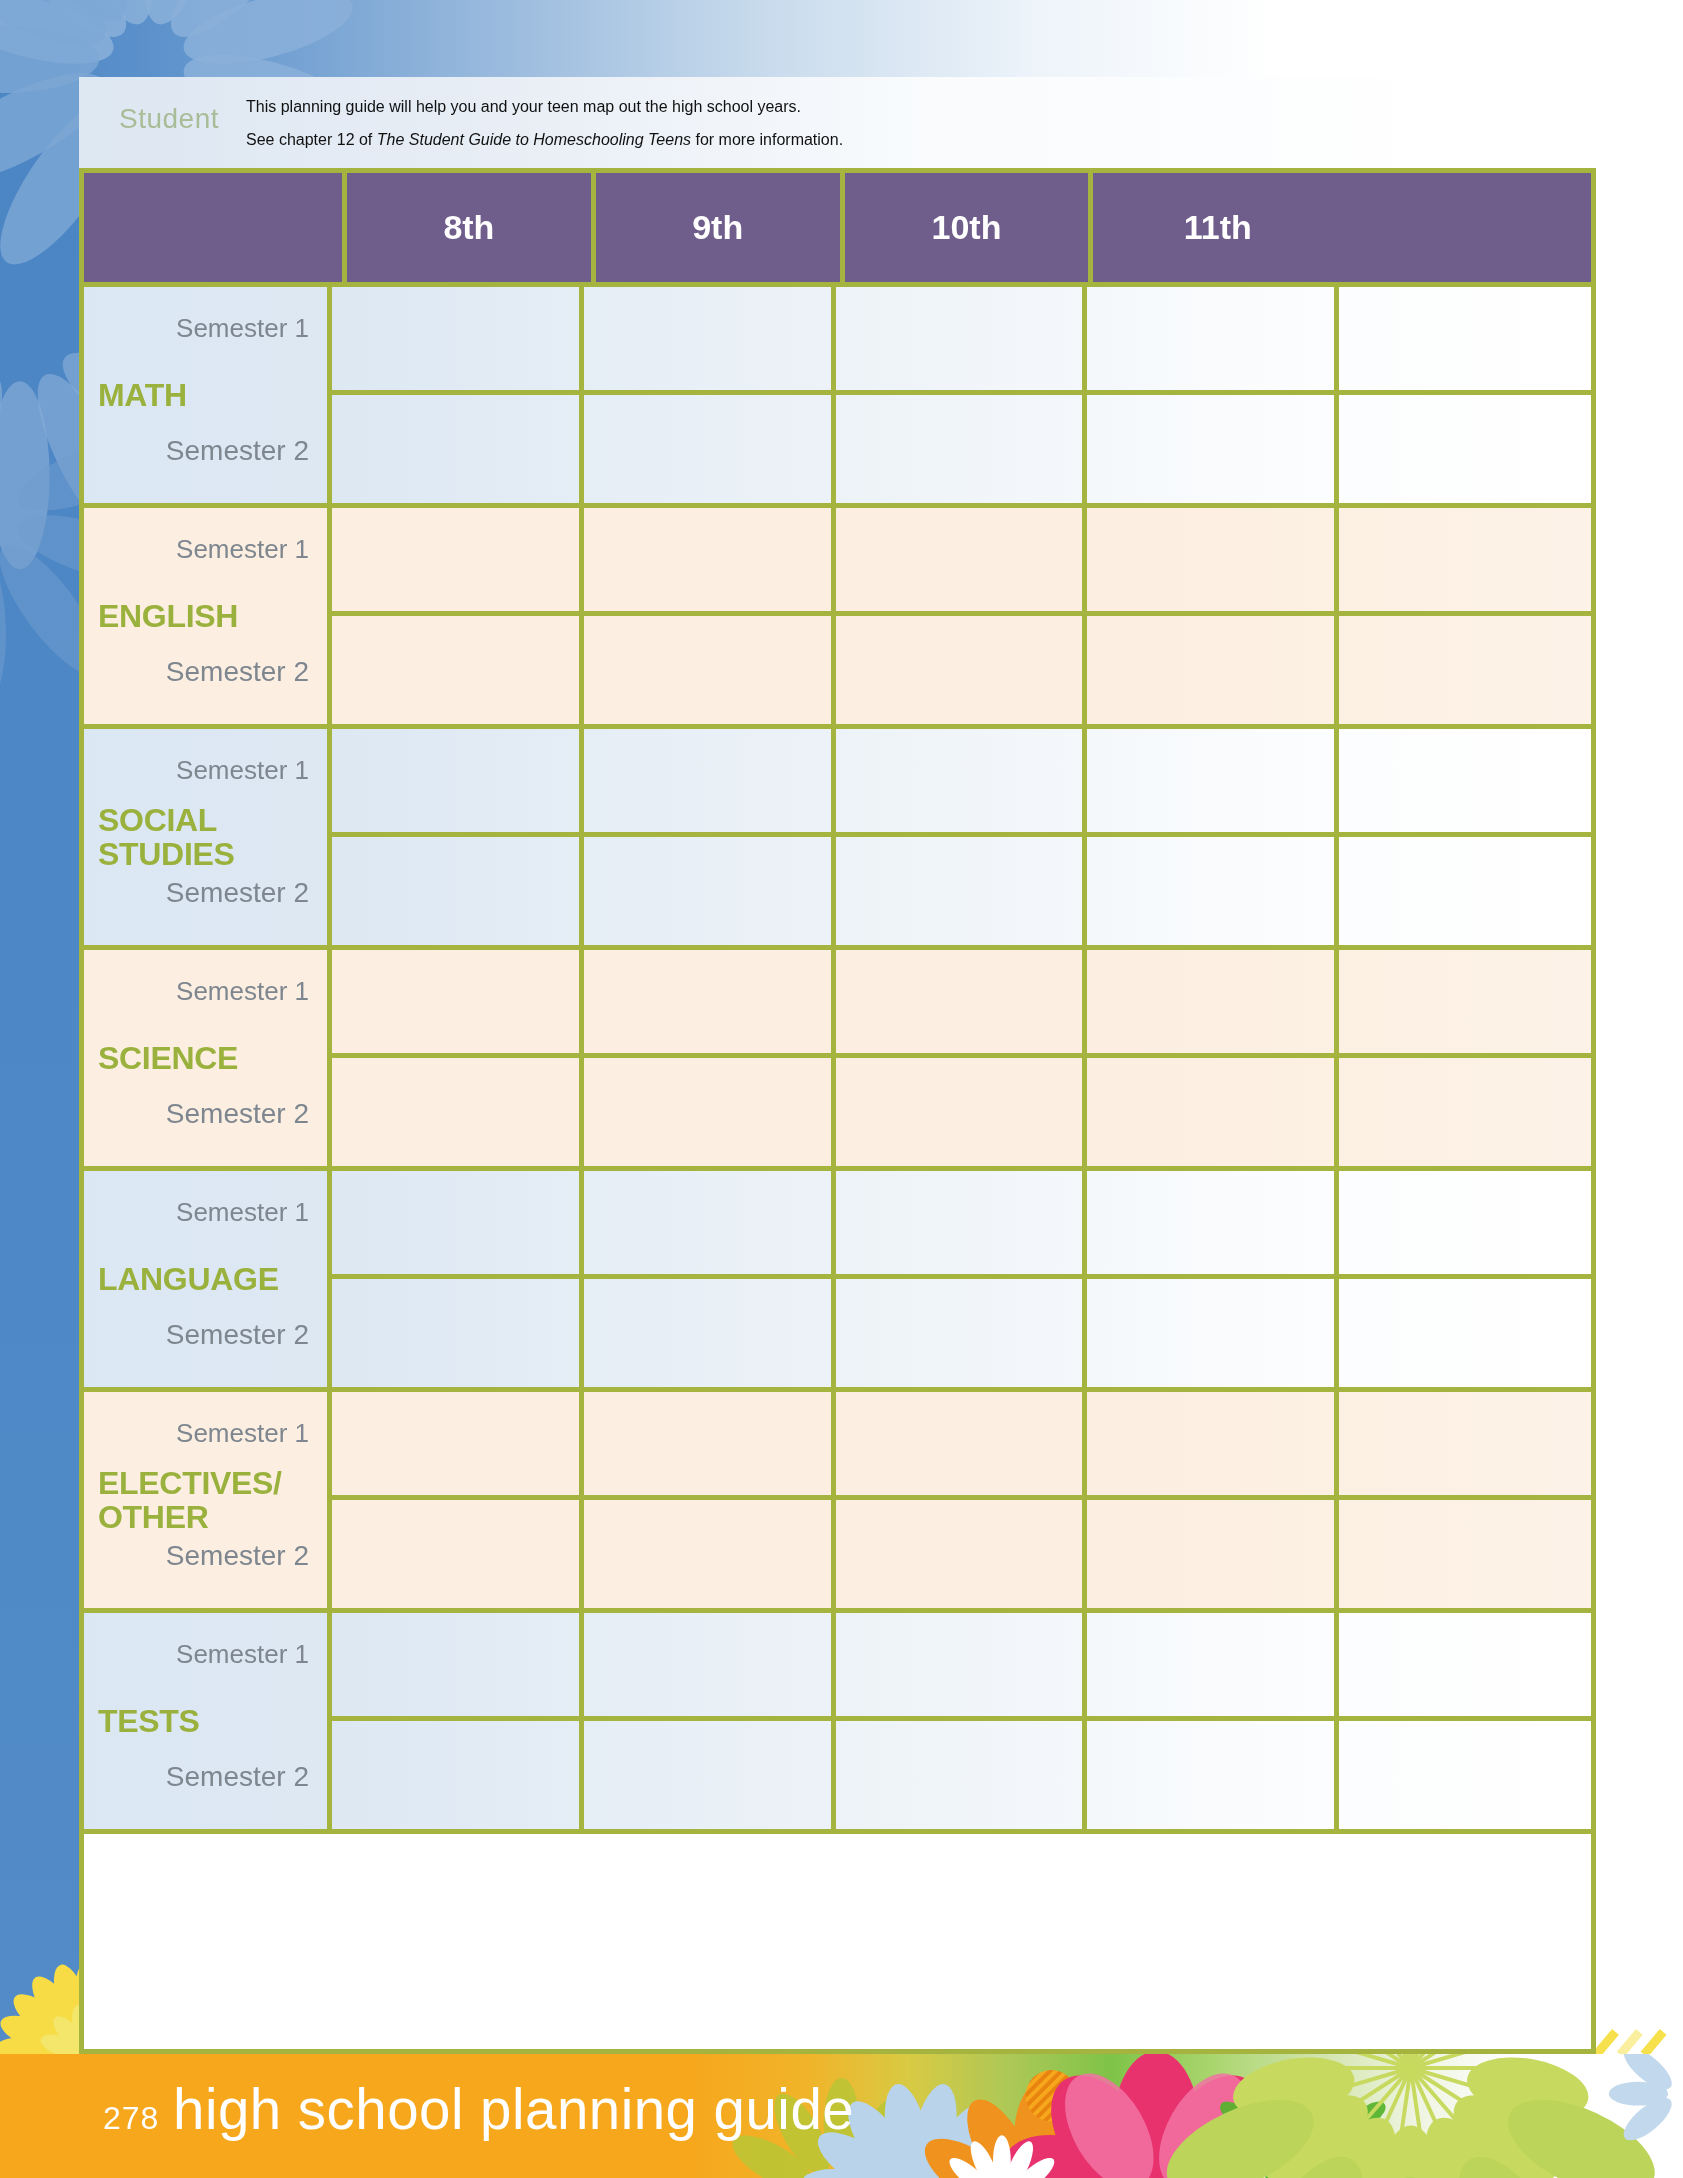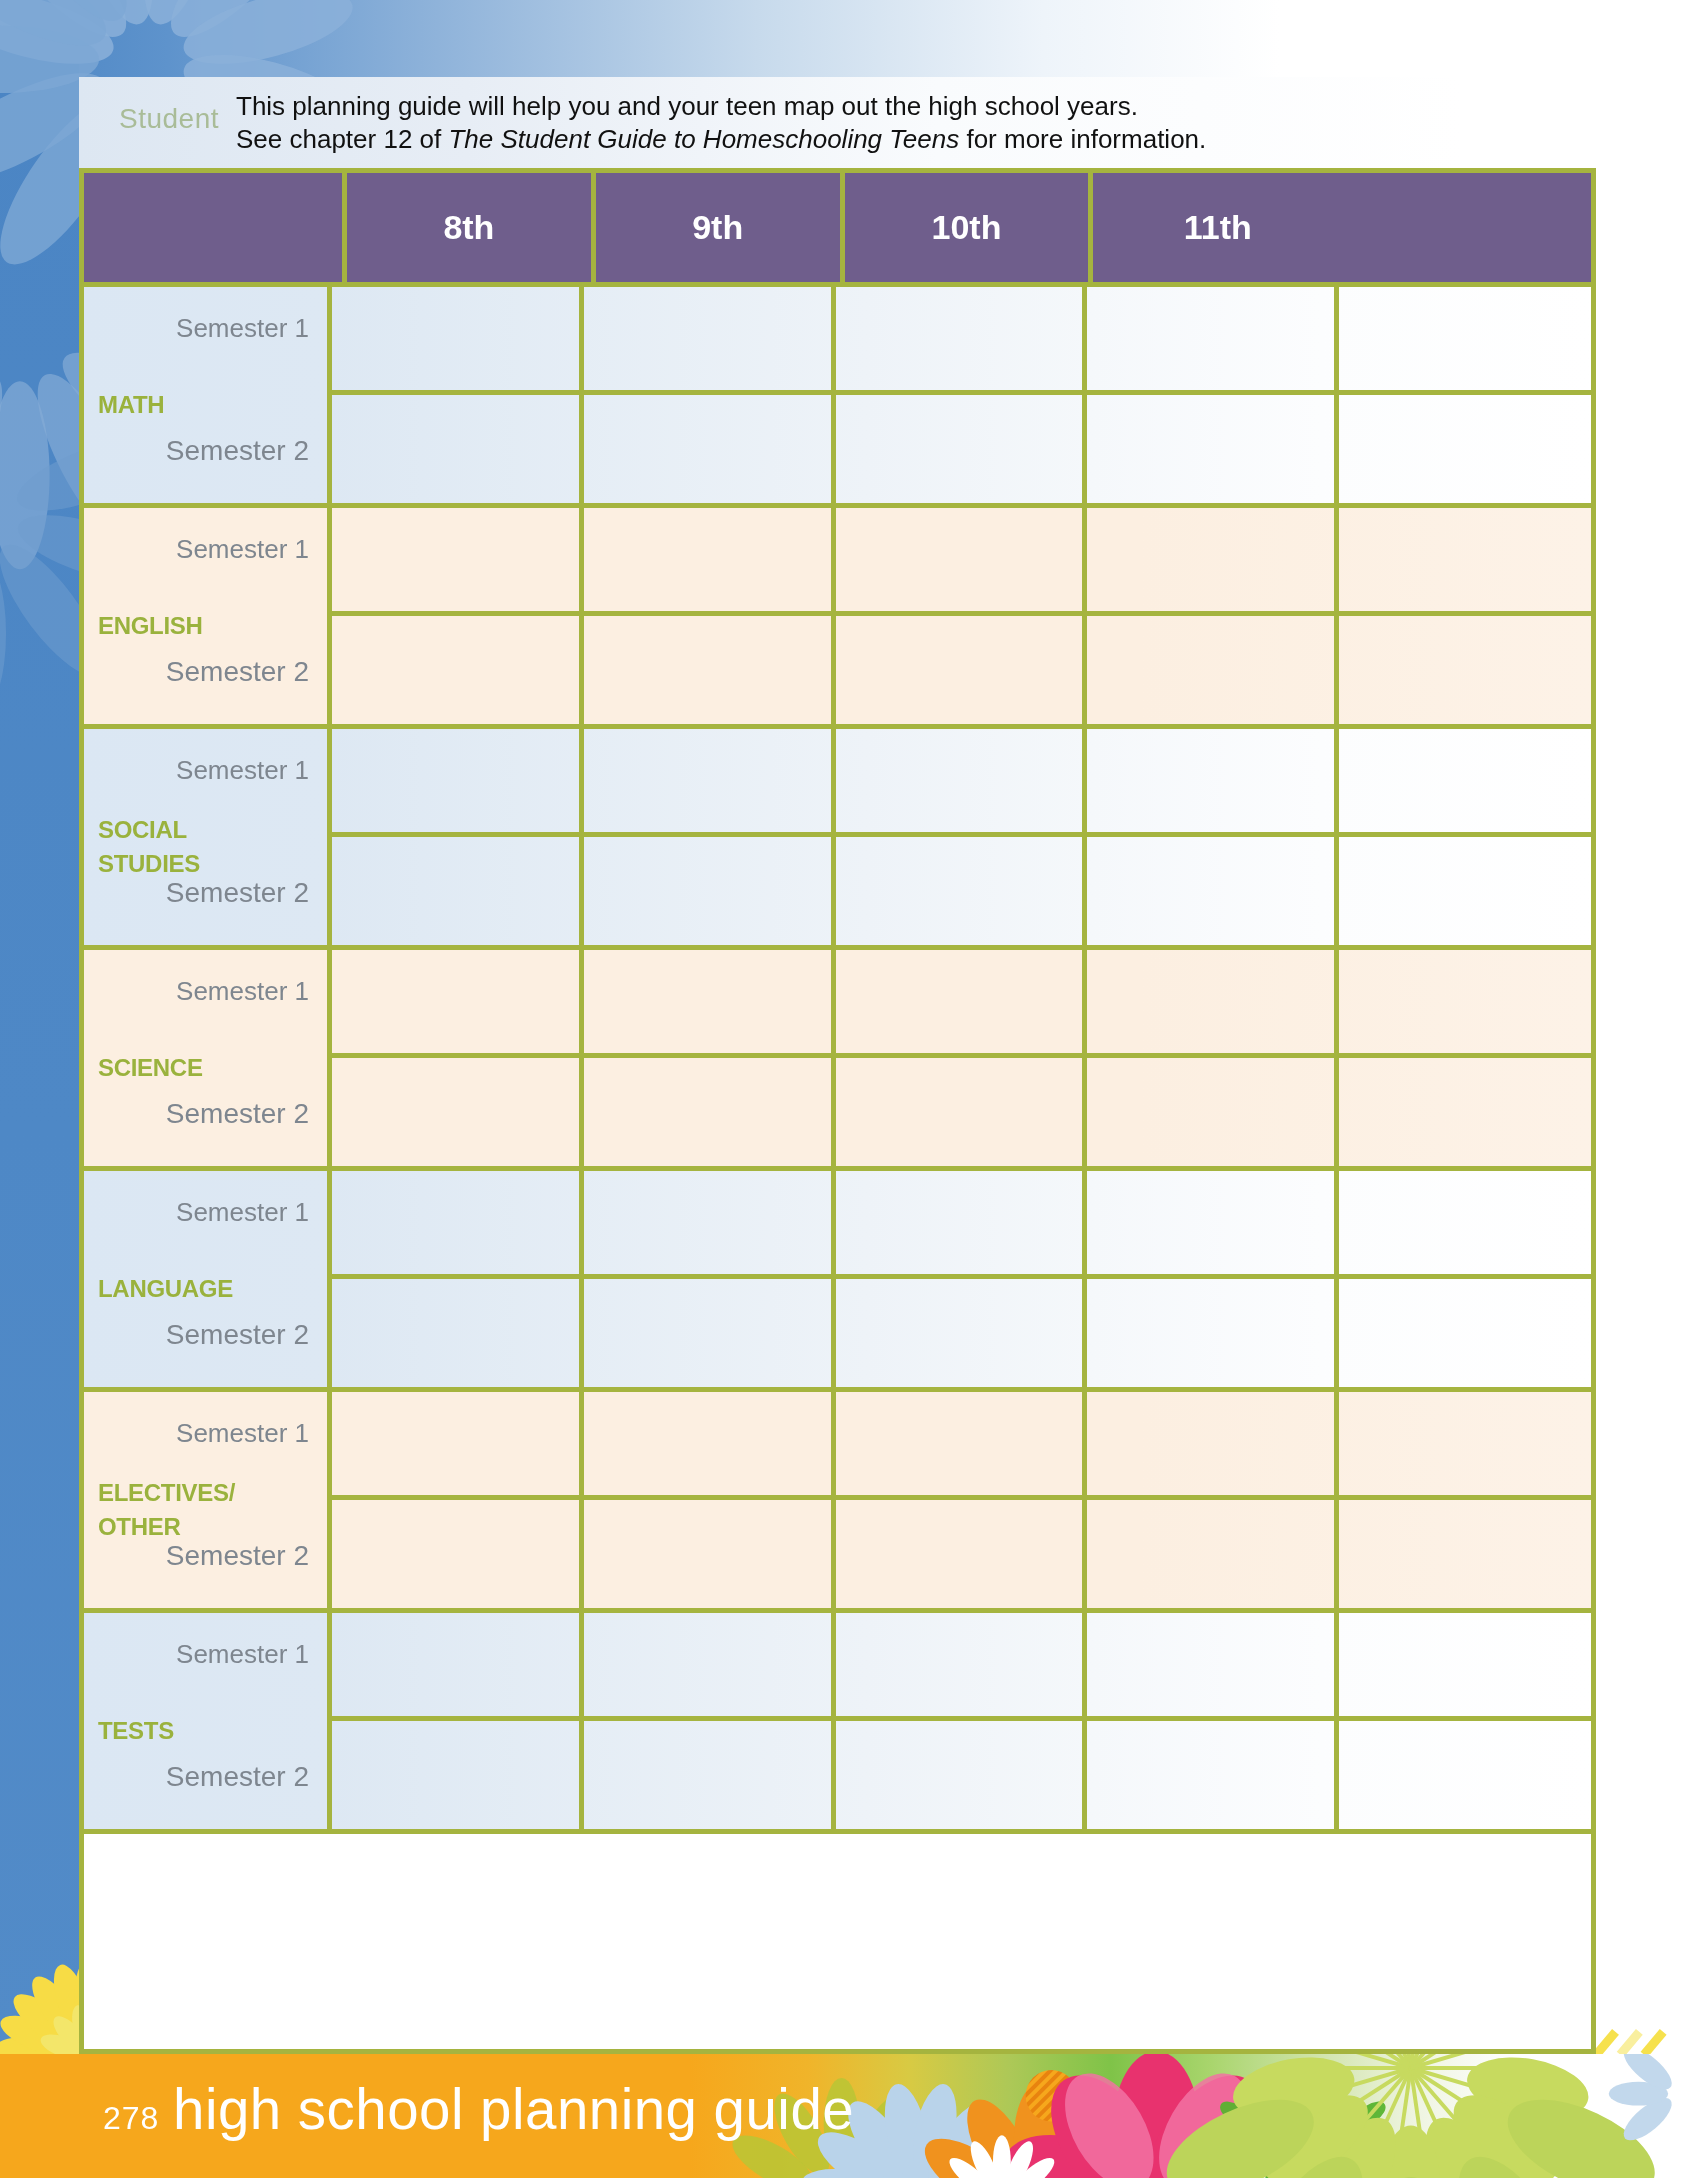--- a/index.html
+++ b/index.html
@@ -13,41 +13,41 @@
     background:linear-gradient(180deg,#4b85c4 0%,#4e88c6 55%,#528bc8 100%);}
   svg.deco{position:absolute;z-index:2;pointer-events:none;}
   #topflower{left:0;top:0;}
   #yellowflower{left:0;top:1940px;}
   #ydashes{left:1544px;top:2020px;z-index:4;}
 
   
   .note-box{position:absolute;left:79px;top:77px;width:1384px;height:91px;z-index:3;
     background:linear-gradient(90deg,#dde7f2 0%,#e7edf5 28%,#f9fbfd 62%,#ffffff 100%);}
   .student-label{position:absolute;left:40px;top:26px;font-size:28px;color:#a9bc98;letter-spacing:0.5px;}
-  .intro{position:absolute;left:157px;top:13px;font-size:26px;line-height:33px;color:#111;}
+  .intro{position:absolute;left:167px;top:13px;font-size:16px;line-height:33px;color:#111;}
   .intro i{font-style:italic;}
 
   
   .table{position:absolute;left:79px;top:168px;width:1517px;height:1886px;z-index:4;
     border:5px solid #a5b43f;box-sizing:border-box;background:#fff;}
   .thead{display:grid;grid-template-columns:248px repeat(5,1fr);height:109px;
     background:#6f5e8c;border-bottom:5px solid #a5b43f;box-sizing:content-box;padding-left:15px;}
   .thead .hc{border-right:5px solid #a5b43f;display:flex;align-items:center;justify-content:center;
     color:#fff;font-weight:bold;font-size:34px;}
   .thead .hc:last-child{border-right:none;}
   .block{position:relative;display:grid;grid-template-columns:248px repeat(5,1fr);
     grid-template-rows:1fr 1fr;height:216px;border-bottom:5px solid #a5b43f;box-sizing:content-box;}
   .block.last{border-bottom:none;}
   .block.blue{background:linear-gradient(90deg,#dbe7f3 0%,#dde8f3 16%,#eef3f8 52%,#fcfdfe 82%,#ffffff 100%);}
   .block.cream{background:linear-gradient(90deg,#fcefe1 0%,#fcefe1 70%,#fdf2e7 100%);}
   .labelcell{grid-row:1 / span 2;grid-column:1;position:relative;border-right:5px solid #a5b43f;}
   .sem1{position:absolute;right:18px;top:26px;font-size:26px;color:#7e868f;}
   .sem2{position:absolute;right:18px;bottom:36px;font-size:28px;color:#7e868f;text-align:center;}
   .subject{position:absolute;left:14px;top:50%;transform:translateY(-50%);
-    font-size:24px;line-height:34px;font-weight:bold;color:#9ab23d;letter-spacing:-0.3px;margin-top:10px;}
+    font-size:32px;line-height:34px;font-weight:bold;color:#9ab23d;letter-spacing:-0.3px;}
   .cell{border-right:5px solid #a5b43f;}
   .cell.colend{border-right:none;}
   .cell.r1{border-bottom:5px solid #a5b43f;}
 
   
   .footer{position:absolute;left:0;top:2054px;width:1683px;height:124px;z-index:5;overflow:hidden;
     background:linear-gradient(90deg,#f6a71c 0%,#f6a71c 41%,#f0b42a 48%,#d8ca43 54%,#adc857 60%,#7fc348 66%,#a9d56d 72%,#cfe3a8 78%,#eef4e0 84%,#ffffff 90%,#ffffff 100%);}
   .footer-text{position:absolute;left:71px;top:22px;z-index:7;display:flex;align-items:baseline;color:#fff;margin-left:32px;}
   .page-num{font-size:32px;letter-spacing:1px;margin-right:14px;}
   .footer-title{font-size:57px;letter-spacing:0.5px;transform:scaleX(.99);transform-origin:left;}

